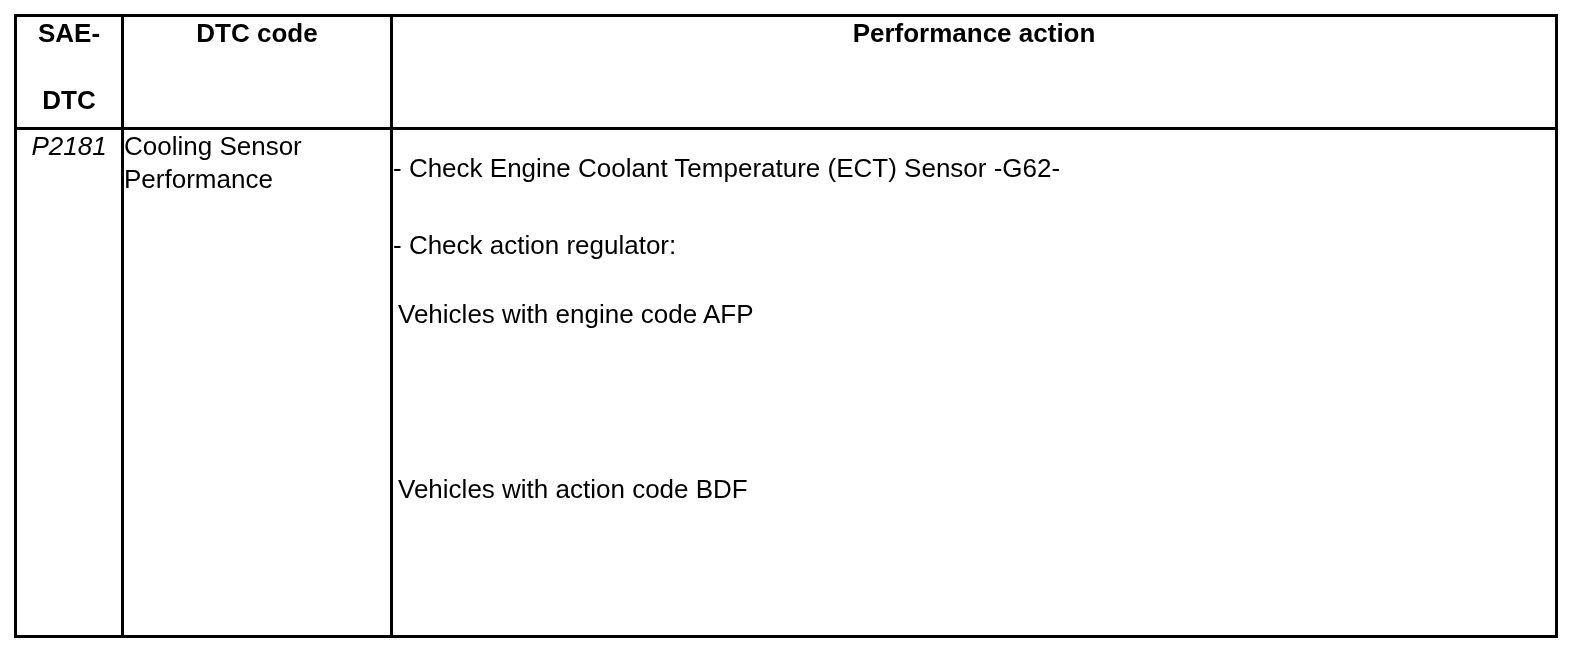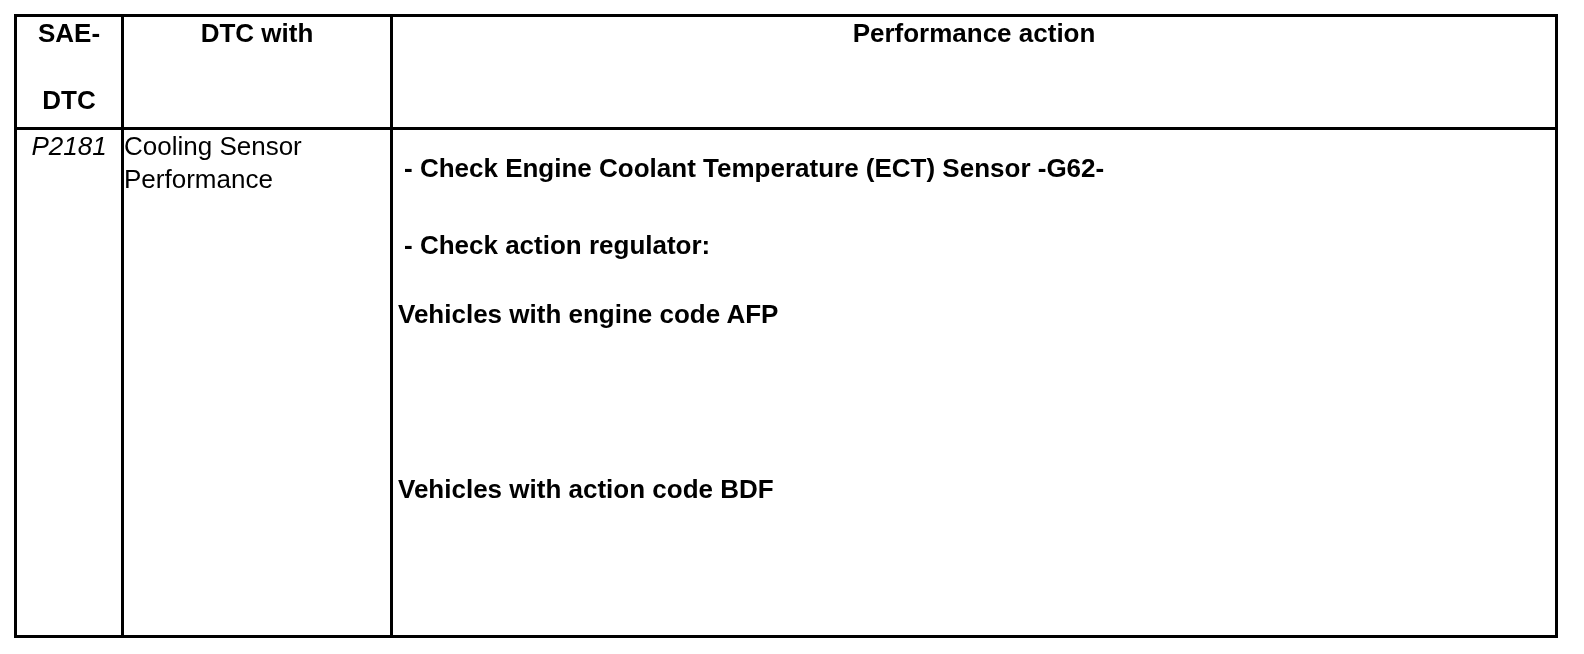--- a/index.html
+++ b/index.html
@@ -61,26 +61,23 @@
     padding-left: 7px;
     padding-right: 10px;
   }
   td.action-cell {
     padding-left: 0;
   }
   .action-para {
     white-space: nowrap;
   }
   .action-para.dash {
-    margin-left: 11px;
-    font-weight: bold;
   }
   .action-para.flush {
     margin-left: 5px;
-    font-weight: bold;
   }
   .p1 { margin-top: 22px; }
   .p2 { margin-top: 44px; }
   .p3 { margin-top: 36px; }
   .p4 { margin-top: 142px; }
 </style>
 </head>
 <body>
 
 <div class="page">
@@ -90,21 +87,21 @@
       <col class="c2">
       <col class="c3">
     </colgroup>
     <tbody>
       <tr class="header-row">
         <th class="hdr">
           <div>SAE-</div>
           <div class="hdr-line2">DTC</div>
         </th>
         <th class="hdr">
-          <div>DTC with</div>
+          <div>DTC code</div>
         </th>
         <th class="hdr">
           <div>Performance action</div>
         </th>
       </tr>
       <tr class="data-row">
         <td class="code-cell">
           <div>P2181</div>
         </td>
         <td class="dtc-text-cell">

